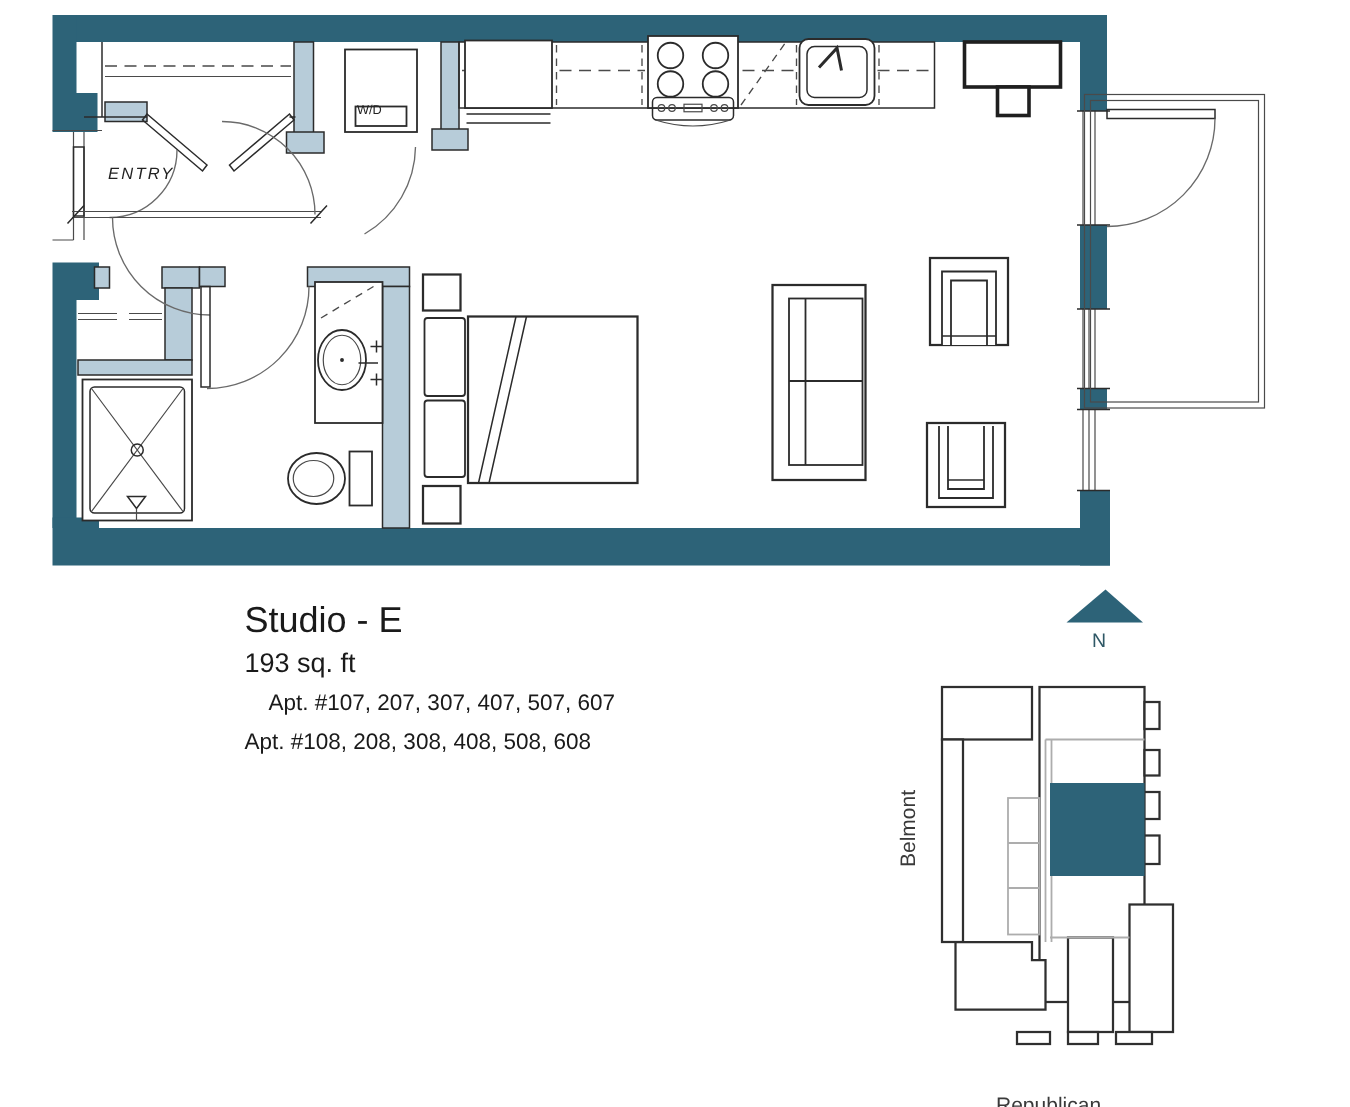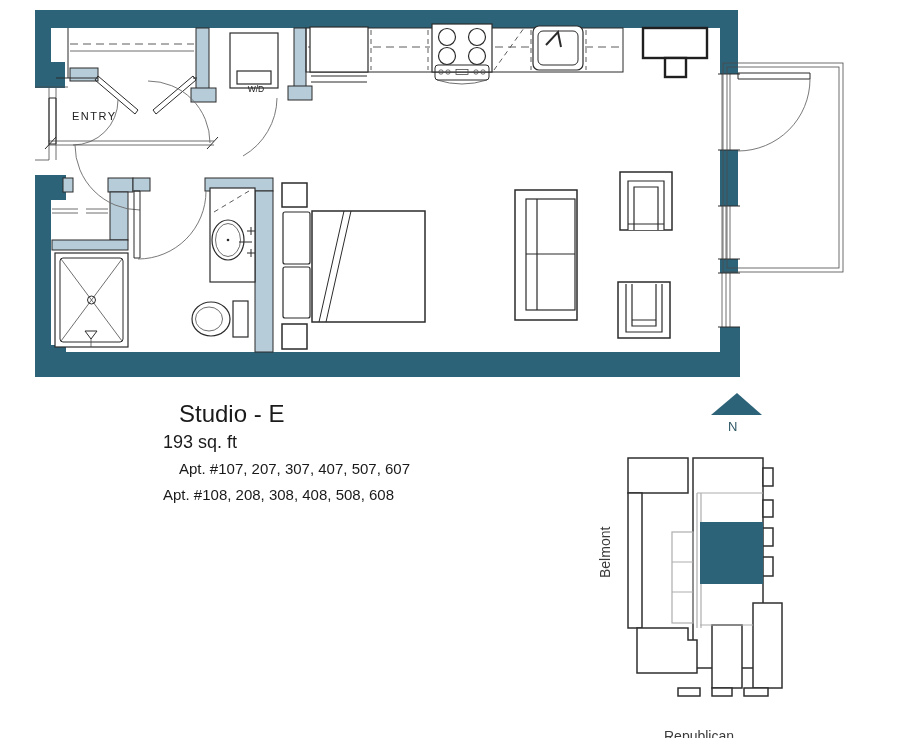--- a/index.html
+++ b/index.html
@@ -15,23 +15,23 @@
   .ln08{stroke:#4a4a4a;stroke-width:.8;fill:none;}
   .fur{stroke:var(--line);stroke-width:1.5;fill:#fff;}
   .fur12{stroke:var(--line);stroke-width:1.2;fill:#fff;}
   .arc{stroke:#6a6a6a;stroke-width:.9;fill:none;}
   .dash{stroke:#4a4a4a;stroke-width:.9;fill:none;stroke-dasharray:8 5;}
   .dash2{stroke:#4a4a4a;stroke-width:.9;fill:none;stroke-dasharray:5 4;}
   .thick{stroke:#1f1f1f;stroke-width:2.4;fill:#fff;}
   .gray{stroke:#adadad;stroke-width:1.2;fill:none;}
   .mapln{stroke:#2f2f2f;stroke-width:1.5;fill:#fff;}
   .lbl{position:absolute;color:var(--text);white-space:nowrap;}
-  .lbl-entry{left:72px;top:110px;font-size:11px;letter-spacing:1.5px;color:#222;}
-  .lbl-wd{left:238px;top:84px;width:36px;text-align:center;font-size:8.5px;color:#222;}
-  .lbl-title{left:163px;top:400px;font-size:24px;color:#1a1a1a;margin-left:16px;}
+  .lbl-entry{left:72px;top:110px;font-size:11px;letter-spacing:1.5px;color:#222;font-style:italic;}
+  .lbl-wd{left:238px;top:68px;width:36px;text-align:left;font-size:8.5px;color:#222;}
+  .lbl-title{left:163px;top:400px;font-size:24px;color:#1a1a1a;}
   .lbl-area{left:163px;top:432px;font-size:18px;}
   .lbl-apt1{left:163px;top:460px;font-size:15px;margin-left:16px;}
   .lbl-apt2{left:163px;top:486px;font-size:15px;}
   .lbl-n{left:728px;top:419px;font-size:13px;color:#2f5866;}
   .lbl-street{color:#3a3a3a;font-size:14px;}
   .lbl-belmont{left:597px;top:578px;transform-origin:0 0;transform:rotate(-90deg);}
   .lbl-republican{left:664px;top:700px;margin-top:28px;}
 </style>
 </head>
 <body style="--wall-teal: #2d6378; --wall-lblue: #b7ccd9; --line: #2b2b2b; --text: #1a1a1a;">

